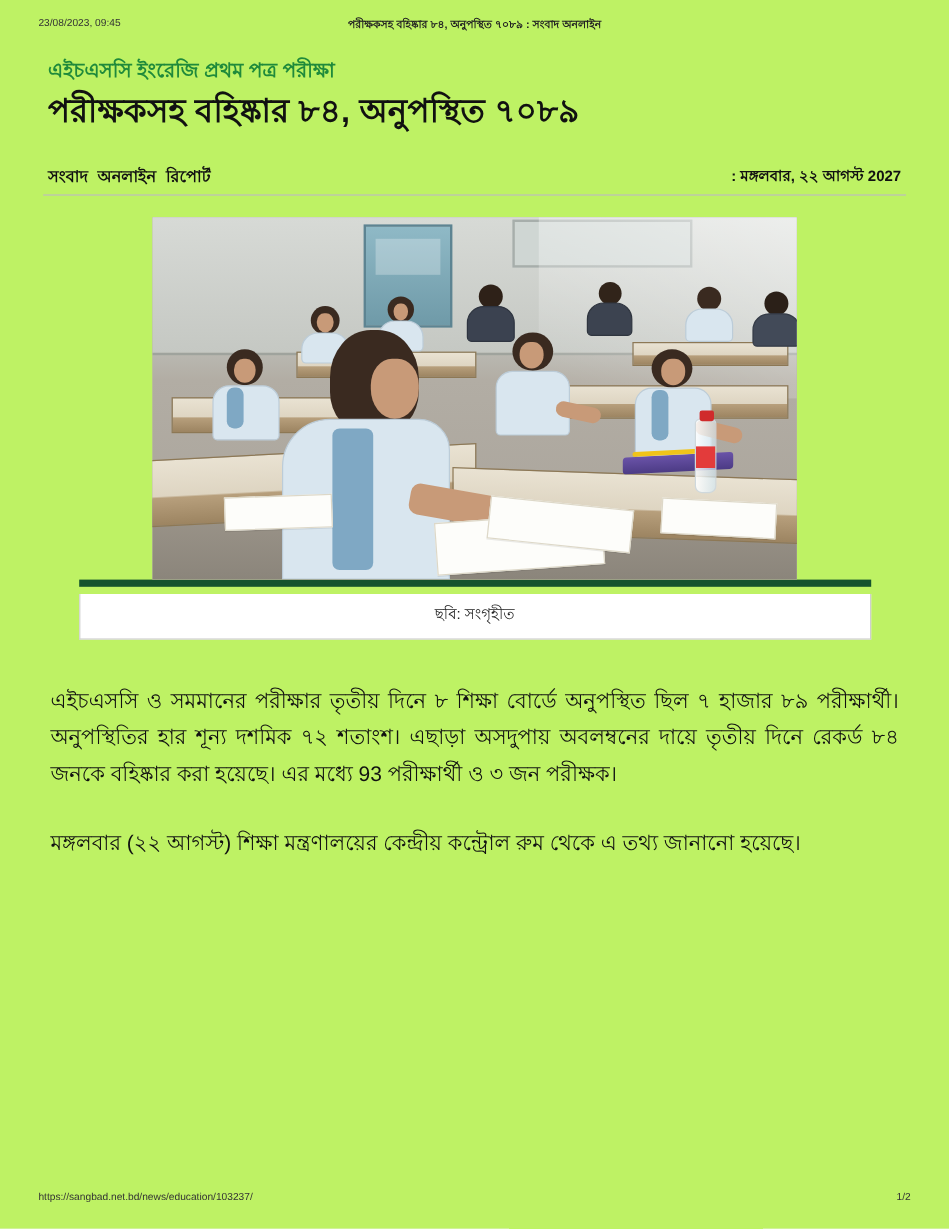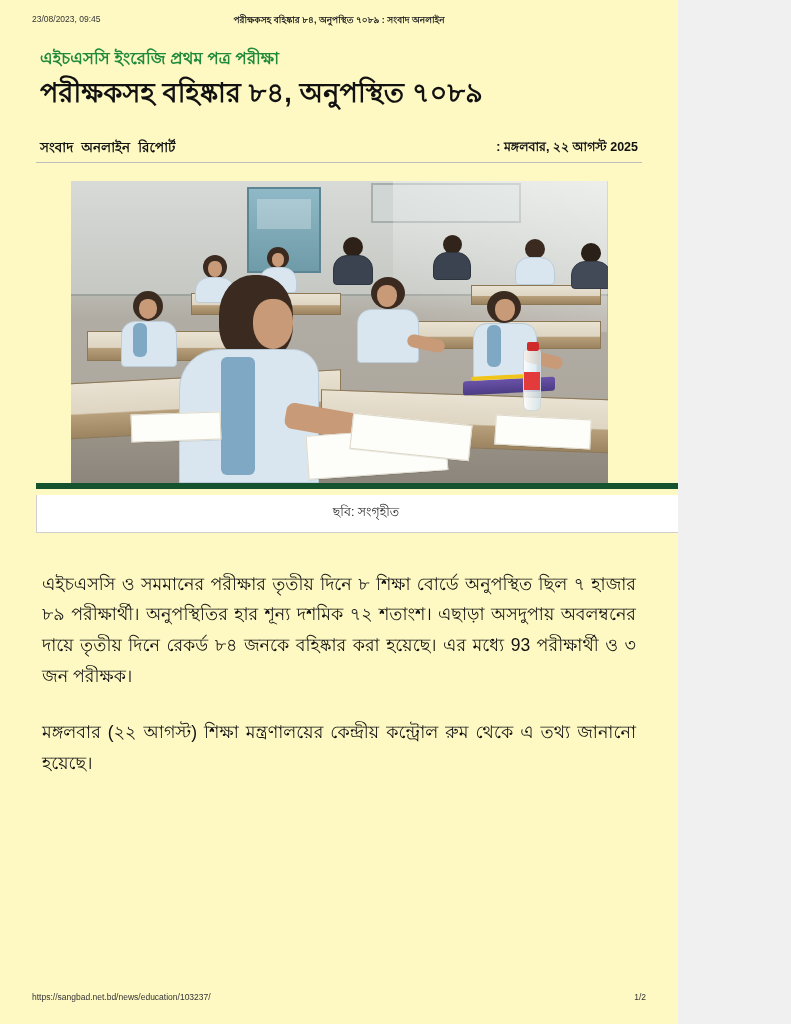--- a/index.html
+++ b/index.html
@@ -3,23 +3,23 @@
 <meta charset="utf-8">
 <style>
   * { box-sizing: border-box; }
   html, body {
     margin: 0; padding: 0;
     background: #f0f0f0;
     font-family: "Liberation Sans", sans-serif;
   }
   .page {
     position: relative;
-    width: 678px;
+    width: 791px;
     height: 1024px;
-    background: #fef9c3;
+    background: #bef264;
     overflow: hidden;
   }
   .print-header {
     position: absolute;
     top: 14px; left: 0; right: 0;
     height: 14px;
     font-size: 8.5px;
     color: #3a3a3a;
   }
   .print-header .ph-left {
@@ -223,21 +223,21 @@
     <div class="ph-center">পরীক্ষকসহ বহিষ্কার ৮৪, অনুপস্থিত ৭০৮৯ : সংবাদ অনলাইন</div>
   </div>
 
   <div class="content">
 
     <div class="kicker">এইচএসসি ইংরেজি প্রথম পত্র পরীক্ষা</div>
     <h1 class="headline">পরীক্ষকসহ বহিষ্কার ৮৪, অনুপস্থিত ৭০৮৯</h1>
 
     <div class="byline-row">
       <div class="byline">সংবাদ অনলাইন রিপোর্ট</div>
-      <div class="dateline">: মঙ্গলবার, ২২ আগস্ট 2025</div>
+      <div class="dateline">: মঙ্গলবার, ২২ আগস্ট 2027</div>
     </div>
 
     <div class="figure">
       <div class="photo">
         <div class="ph-wallback"></div>
         <div class="ph-wall-panel"></div>
         <div class="ph-door"></div>
         <div class="ph-board"></div>
         <div class="ph-lightbeam"></div>
         <div class="ph-floor"></div>

